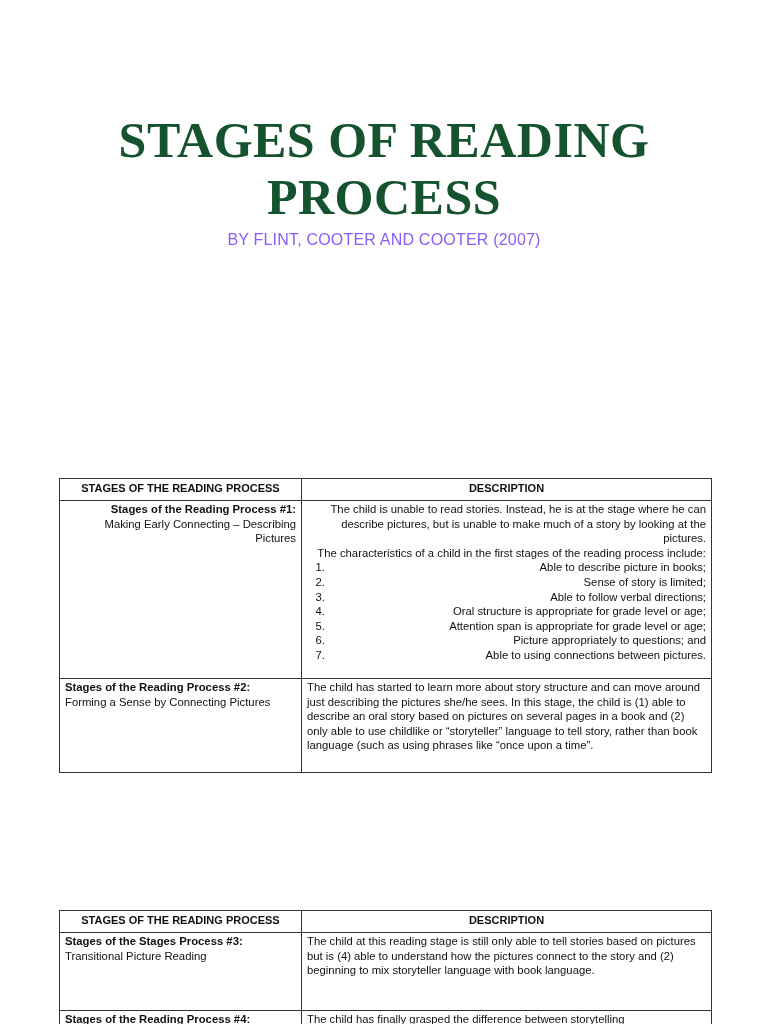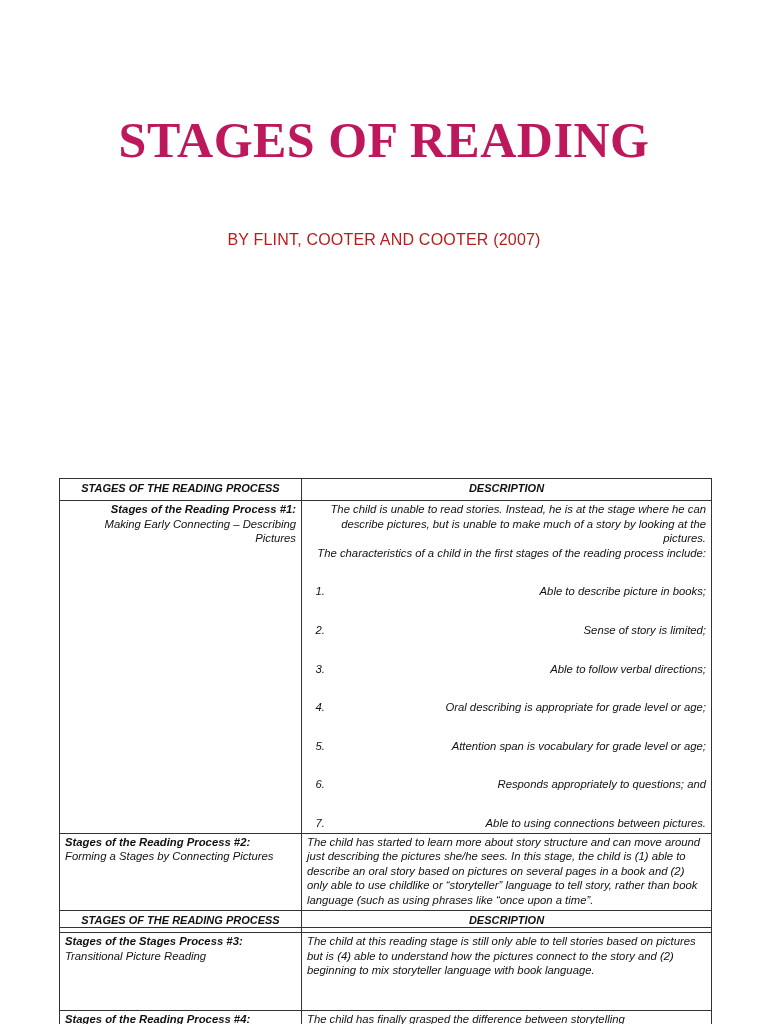--- a/index.html
+++ b/index.html
@@ -7,61 +7,61 @@
     width: 768px; height: 1024px; overflow: hidden;
     background: #ffffff; color: #111111;
     position: relative;
     font-family: "Liberation Sans", sans-serif;
   }
   .title {
     position: absolute; left: 0; width: 768px; top: 112px;
     text-align: center;
     font-family: "Liberation Serif", serif;
     font-weight: bold; font-size: 50px; line-height: 57px;
-    letter-spacing: 0.5px; color: #be185d;
+    letter-spacing: 0.5px; color: #14532d;
   }
   .subtitle {
     position: absolute; left: 0; width: 768px; top: 229px;
     text-align: center;
     font-family: "Liberation Sans", sans-serif;
-    font-size: 16px; line-height: 22px; color: #b91c1c;
+    font-size: 16px; line-height: 22px; color: #8b5cf6;
     letter-spacing: 0.2px;
   }
   table.stages {
     position: absolute; left: 59px; width: 652px;
     border-collapse: collapse;
     font-family: "Liberation Sans", sans-serif;
     font-size: 11.3px; line-height: 14.6px; color: #111;
     table-layout: fixed;
   }
   table.stages td, table.stages th {
     border: 1px solid #333;
     vertical-align: top;
     padding: 1px 5px 2px 5px;
-    font-style: italic;
   }
   table.stages th {
     font-weight: bold; text-align: center; height: 18px;
     padding: 2px 5px 1px 5px;
     font-size: 11px;
   }
   table.stages col.c1 { width: 242px; }
   table.stages col.c2 { width: 410px; }
   .stage-name { font-weight: bold; display: block; }
   .stage-sub { display: block; }
   ol.chars { margin: 0; padding-left: 21px; }
-  ol.chars li { padding-left: 1px; margin-top: 24px; }
+  ol.chars li { padding-left: 1px; }
   #t1 { top: 478px; }
   #t2 { top: 910px; }
 </style>
 </head>
 <body>
 
 <div class="title">
   <div>STAGES OF READING</div>
+  <div>PROCESS</div>
 </div>
 <div class="subtitle">BY FLINT, COOTER AND COOTER (2007)</div>
 
 <table class="stages" id="t1">
   <colgroup>
       <col class="c1">
       <col class="c2">
     </colgroup>
   <thead>
     <tr>
@@ -75,31 +75,31 @@
         <span class="stage-name">Stages of the Reading Process #1:</span>
         <span class="stage-sub">Making Early Connecting – Describing Pictures</span>
       </td>
       <td>
         <div>The child is unable to read stories. Instead, he is at the stage where he can describe pictures, but is unable to make much of a story by looking at the pictures.</div>
         <div>The characteristics of a child in the first stages of the reading process include:</div>
         <ol class="chars">
           <li>Able to describe picture in books;</li>
           <li>Sense of story is limited;</li>
           <li>Able to follow verbal directions;</li>
-          <li>Oral describing is appropriate for grade level or age;</li>
-          <li>Attention span is vocabulary for grade level or age;</li>
-          <li>Responds appropriately to questions; and</li>
+          <li>Oral structure is appropriate for grade level or age;</li>
+          <li>Attention span is appropriate for grade level or age;</li>
+          <li>Picture appropriately to questions; and</li>
           <li>Able to using connections between pictures.</li>
         </ol>
       </td>
     </tr>
     <tr style="height:94px;">
       <td>
         <span class="stage-name">Stages of the Reading Process #2:</span>
-        <span class="stage-sub">Forming a Stages by Connecting Pictures</span>
+        <span class="stage-sub">Forming a Sense by Connecting Pictures</span>
       </td>
       <td>
         <div>The child has started to learn more about story structure and can move around just describing the pictures she/he sees. In this stage, the child is (1) able to describe an oral story based on pictures on several pages in a book and (2) only able to use childlike or “storyteller” language to tell story, rather than book language (such as using phrases like “once upon a time”.</div>
       </td>
     </tr>
   </tbody>
 </table>
 
 <table class="stages" id="t2">
   <colgroup>

